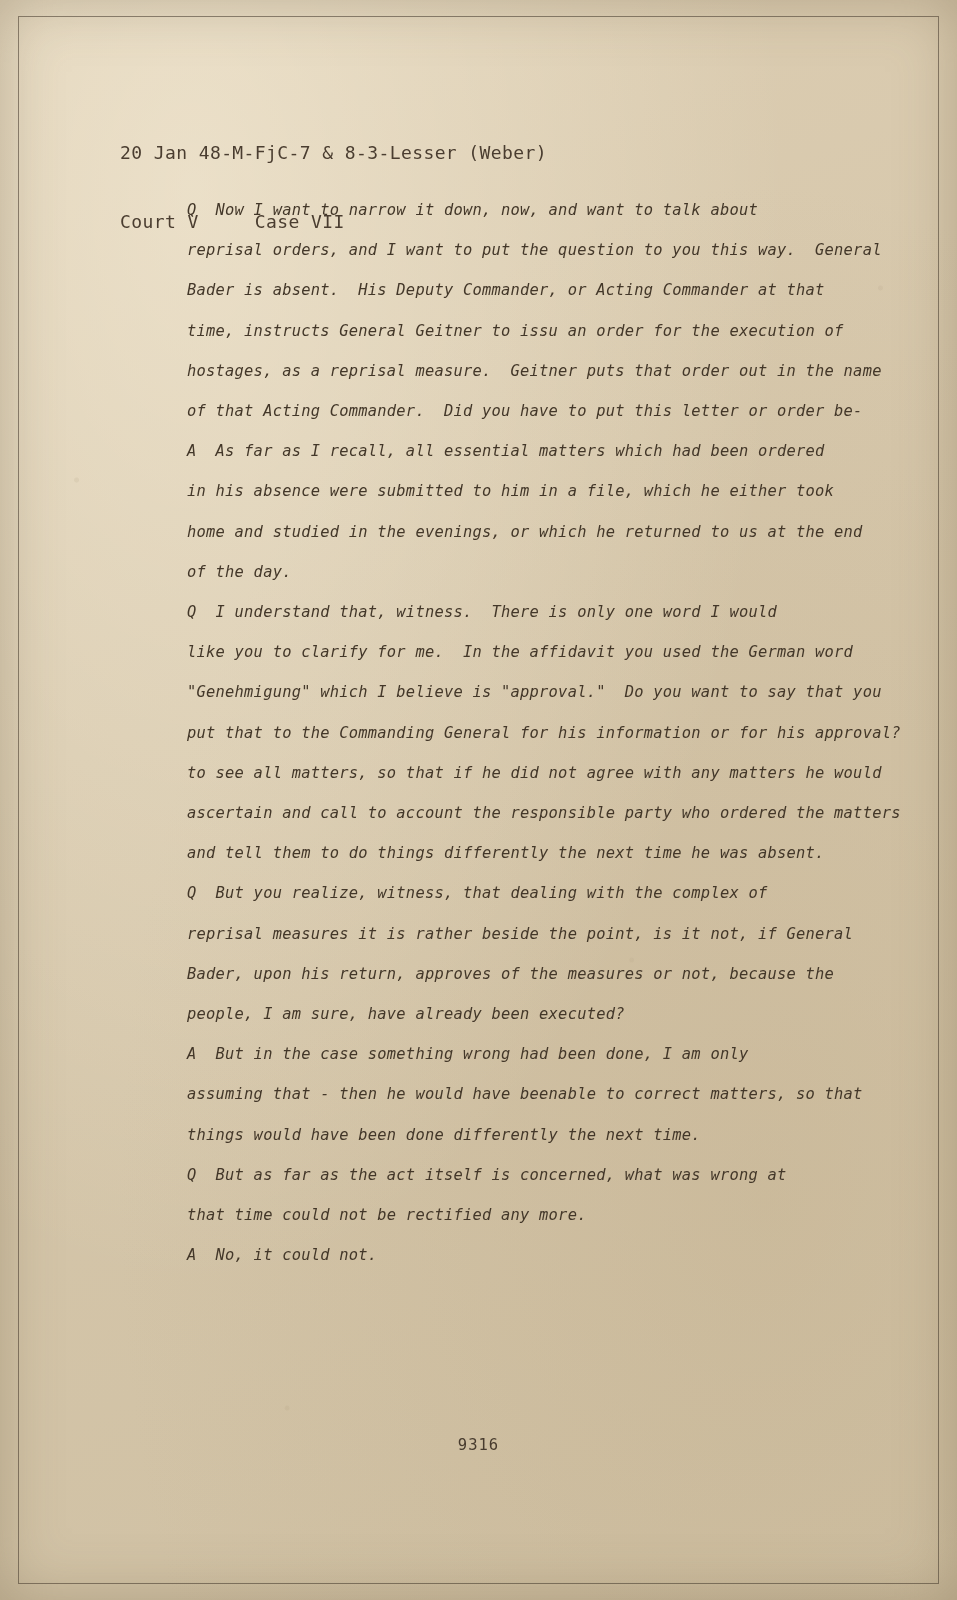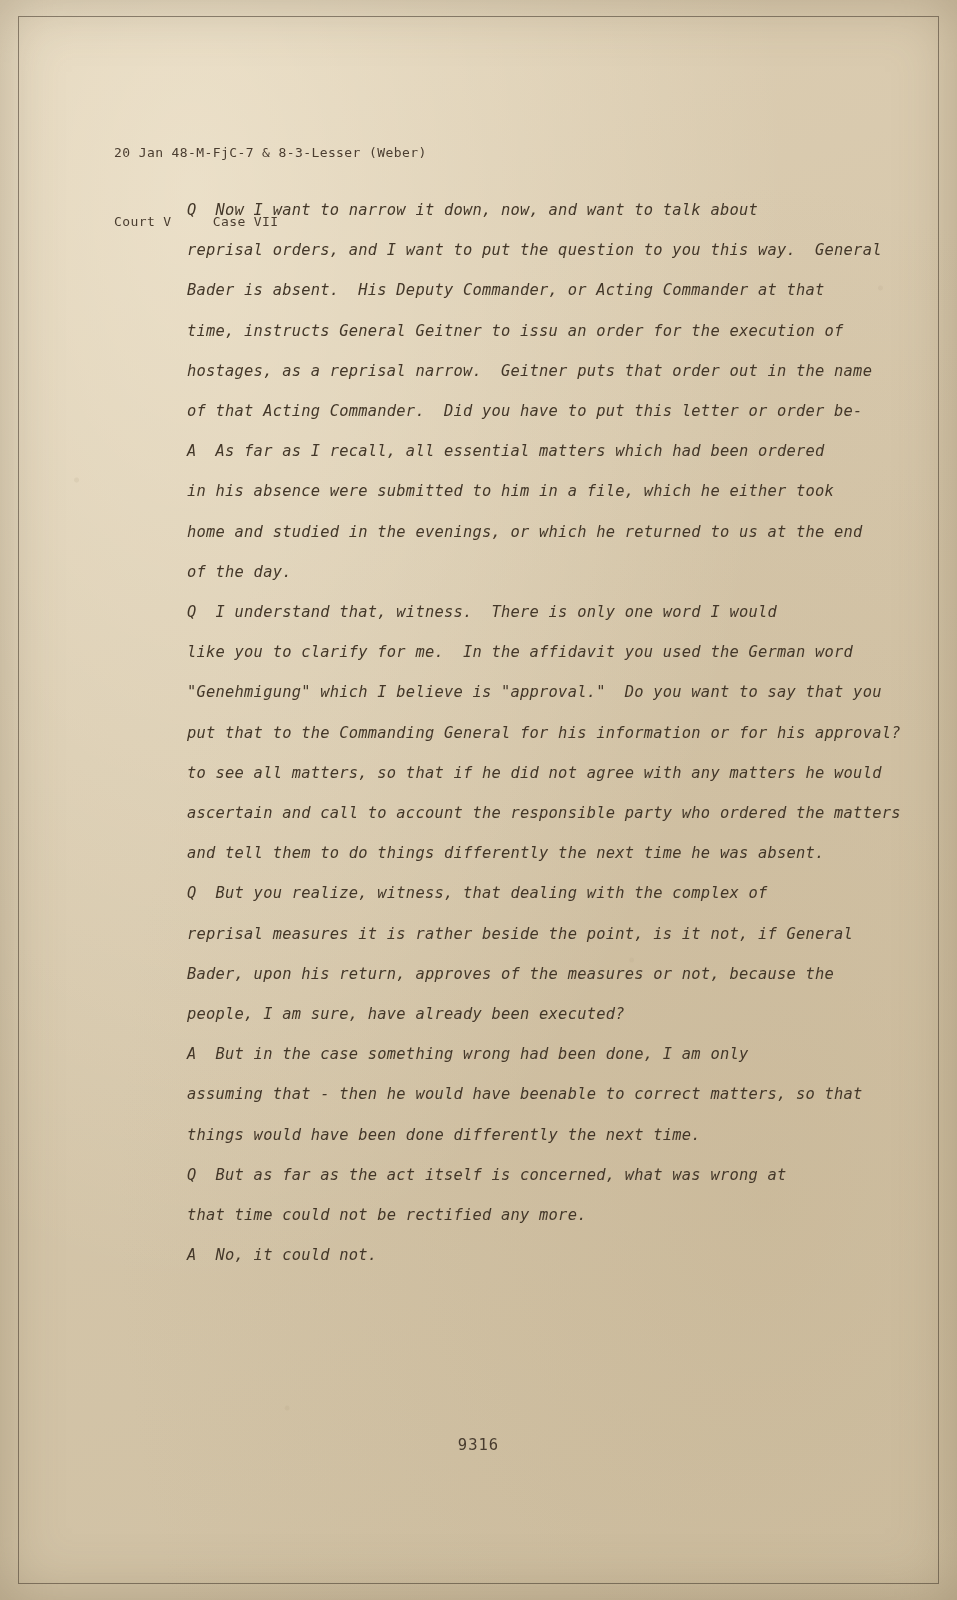--- a/index.html
+++ b/index.html
@@ -35,23 +35,23 @@
     pointer-events: none;
     background-image:
       radial-gradient(circle at 8% 30%, rgba(120,100,70,0.10) 0 2px, transparent 3px),
       radial-gradient(circle at 92% 18%, rgba(120,100,70,0.08) 0 2px, transparent 3px),
       radial-gradient(circle at 30% 88%, rgba(120,100,70,0.08) 0 2px, transparent 3px),
       radial-gradient(circle at 66% 60%, rgba(120,100,70,0.06) 0 2px, transparent 3px);
     opacity: 0.8;
   }
   .header {
     position: absolute;
-    left: 114px;
+    left: 120px;
     top: 95px;
-    font-size: 13px;
+    font-size: 18px;
     line-height: 23px;
     letter-spacing: 0.4px;
     white-space: pre;
     color: #4a3d30;
   }
   .body-text {
     position: absolute;
     left: 115px;
     top: 190px;
     width: 775px;
@@ -102,21 +102,21 @@
     <div>20 Jan 48-M-FjC-7 &amp; 8-3-Lesser (Weber)</div>
     <div>Court V     Case VII</div>
   </div>
 
   <div class="body-text">
       <div class="para">
         <span class="ln first">Q  Now I want to narrow it down, now, and want to talk about</span>
         <span class="ln">reprisal orders, and I want to put the question to you this way.  General</span>
         <span class="ln">Bader is absent.  His Deputy Commander, or Acting Commander at that</span>
         <span class="ln">time, instructs General Geitner to issu an order for the execution of</span>
-        <span class="ln">hostages, as a reprisal narrow.  Geitner puts that order out in the name</span>
+        <span class="ln">hostages, as a reprisal measure.  Geitner puts that order out in the name</span>
         <span class="ln">of that Acting Commander.  Did you have to put this letter or order be-</span>
       </div>
       <div class="para">
         <span class="ln first">A  As far as I recall, all essential matters which had been ordered</span>
         <span class="ln">in his absence were submitted to him in a file, which he either took</span>
         <span class="ln">home and studied in the evenings, or which he returned to us at the end</span>
         <span class="ln">of the day.</span>
       </div>
       <div class="para">
         <span class="ln first">Q  I understand that, witness.  There is only one word I would</span>

